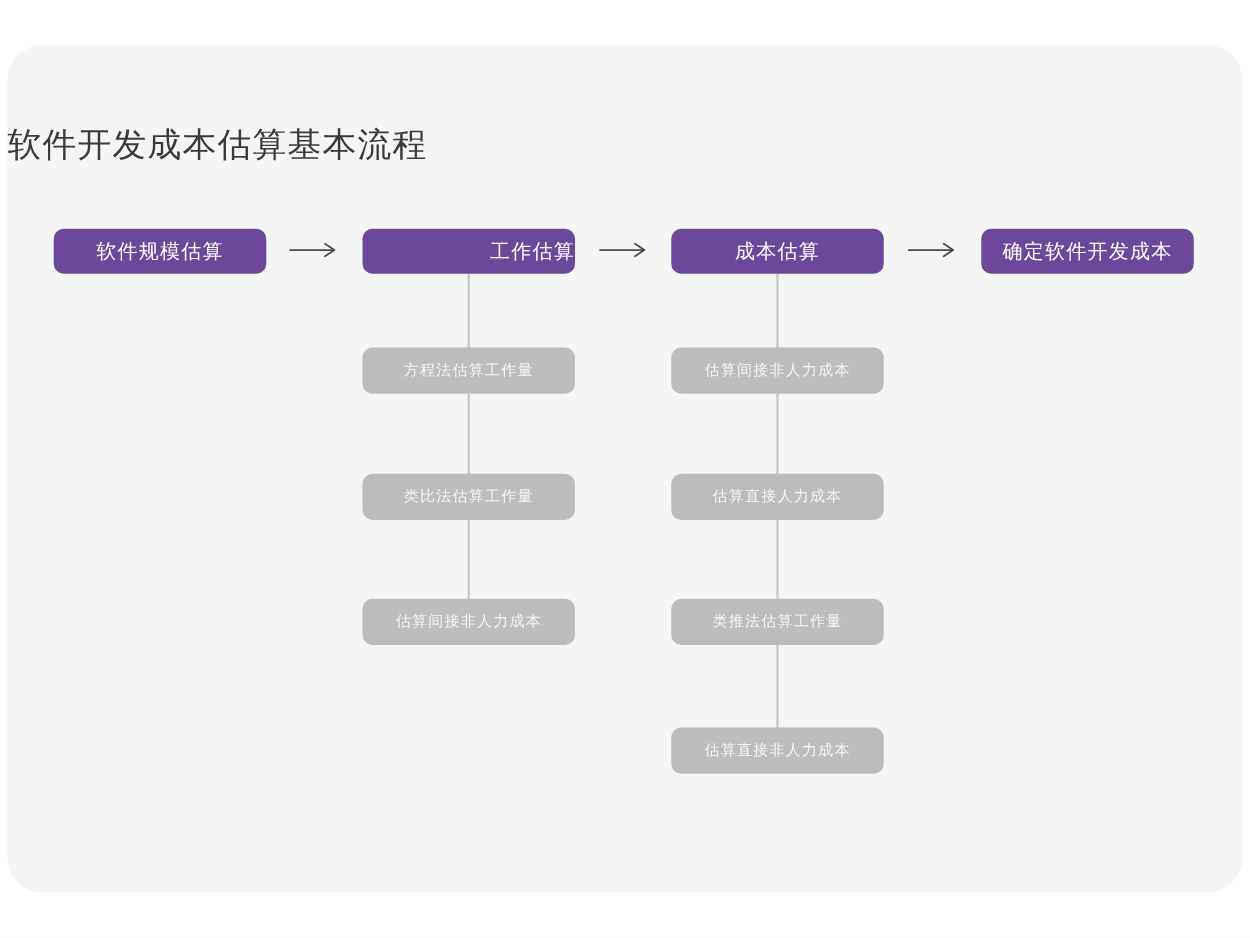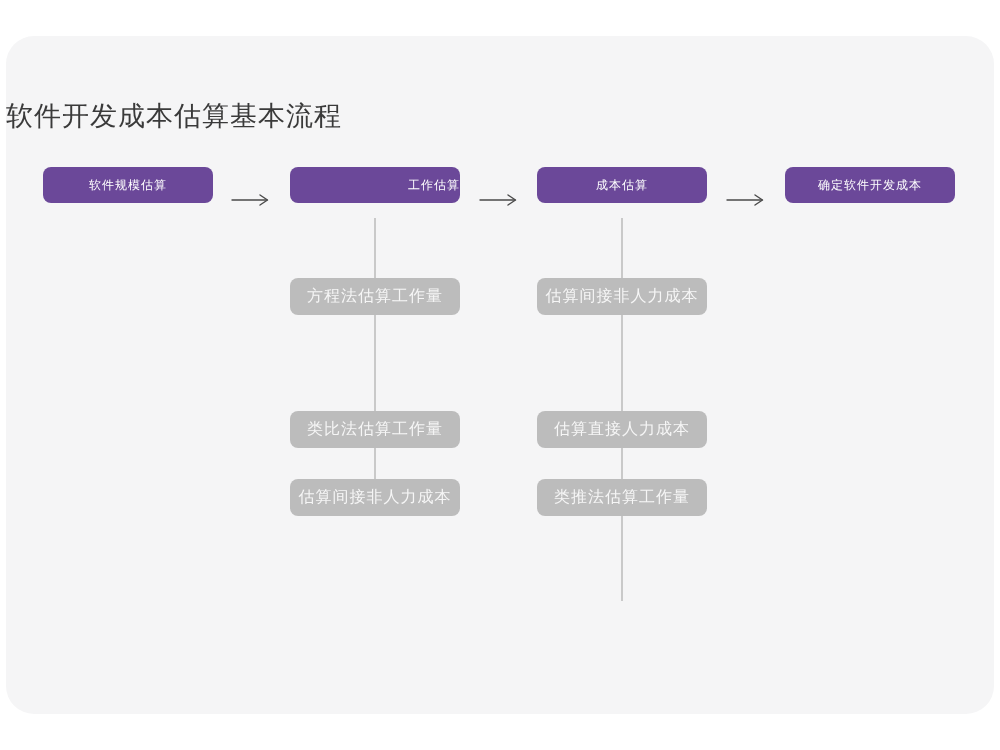--- a/index.html
+++ b/index.html
@@ -18,47 +18,47 @@
   .card{
     position:absolute;left:6px;top:36px;width:988px;height:678px;
     background:var(--card-bg);border-radius:28px;
   }
   .title{
     position:absolute;left:0;top:62px;width:100%;
     text-align:left;font-size:27px;font-weight:500;
     color:var(--title-color);letter-spacing:1px;
   }
   .stage{
-    position:absolute;top:131px;width:170px;height:36px;
+    position:absolute;top:147px;width:170px;height:36px;
     background:var(--stage-bg);color:var(--stage-text);
     border-radius:8px;display:flex;align-items:center;justify-content:center;
-    font-size:12px;letter-spacing:1px;z-index:2;
+    font-size:16px;letter-spacing:1px;z-index:2;
   }
   .substep{
     position:absolute;width:170px;height:37px;
     background:var(--substep-bg);color:var(--substep-text);
     border-radius:8px;display:flex;align-items:center;justify-content:center;
-    font-size:16px;letter-spacing:1px;z-index:2;
+    font-size:12px;letter-spacing:1px;z-index:2;
   }
   .vline{
     position:absolute;width:2px;background:var(--connector);z-index:1;
   }
   .arrow{
     position:absolute;top:157px;width:38px;height:14px;z-index:2;
   }
   .arrow svg{display:block;width:100%;height:100%;}
   .arrow line,.arrow polyline{
     stroke:var(--arrow);stroke-width:1.4;fill:none;
     stroke-linecap:round;stroke-linejoin:round;
   }
   
   .stage-1{left:37px;}  .stage-2{left:284px;justify-content:flex-end;} .stage-3{left:531px;} .stage-4{left:779px;}
   .arrow-1{left:225px;} .arrow-2{left:473px;} .arrow-3{left:720px;}
   .col-work{left:284px;} .col-cost{left:531px;}
-  .row-1{top:242px;} .row-2{top:343px;margin-top:32px;} .row-3{top:443px;} .row-4{top:546px;}
+  .row-1{top:242px;} .row-2{top:343px;} .row-3{top:443px;} .row-4{top:546px;}
   .vline-work{left:368px;top:182px;height:280px;}
   .vline-cost{left:615px;top:182px;height:383px;}
 </style>
 </head>
 <body>
 
 <div class="card">
 
   <div class="title">软件开发成本估算基本流程</div>
 
@@ -109,14 +109,17 @@
 
   <div class="substep col-cost row-2">
     <span>估算直接人力成本</span>
   </div>
   <div class="substep col-cost row-1">
     <span>估算间接非人力成本</span>
   </div>
   <div class="substep col-cost row-3">
     <span>类推法估算工作量</span>
   </div>
+  <div class="substep col-cost row-4">
+    <span>估算直接非人力成本</span>
+  </div>
 
 </div>
 
 </body></html>

